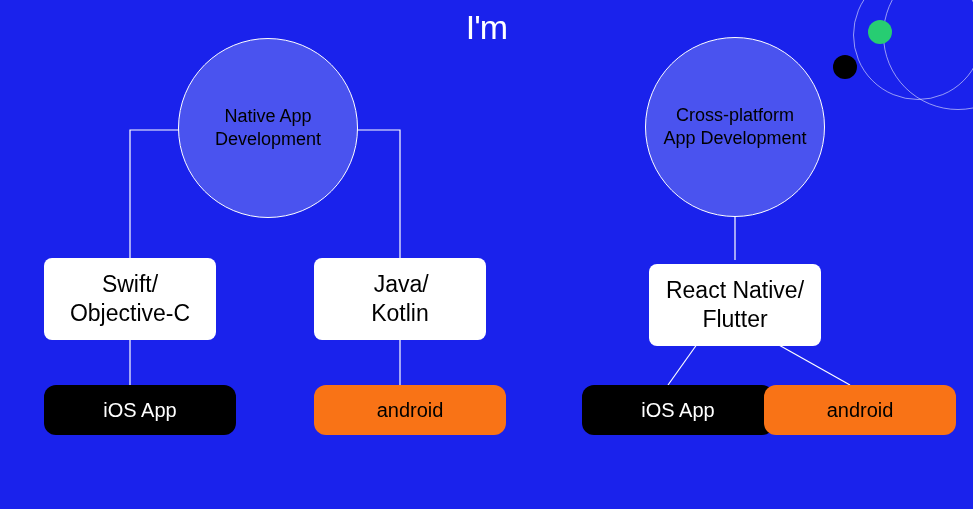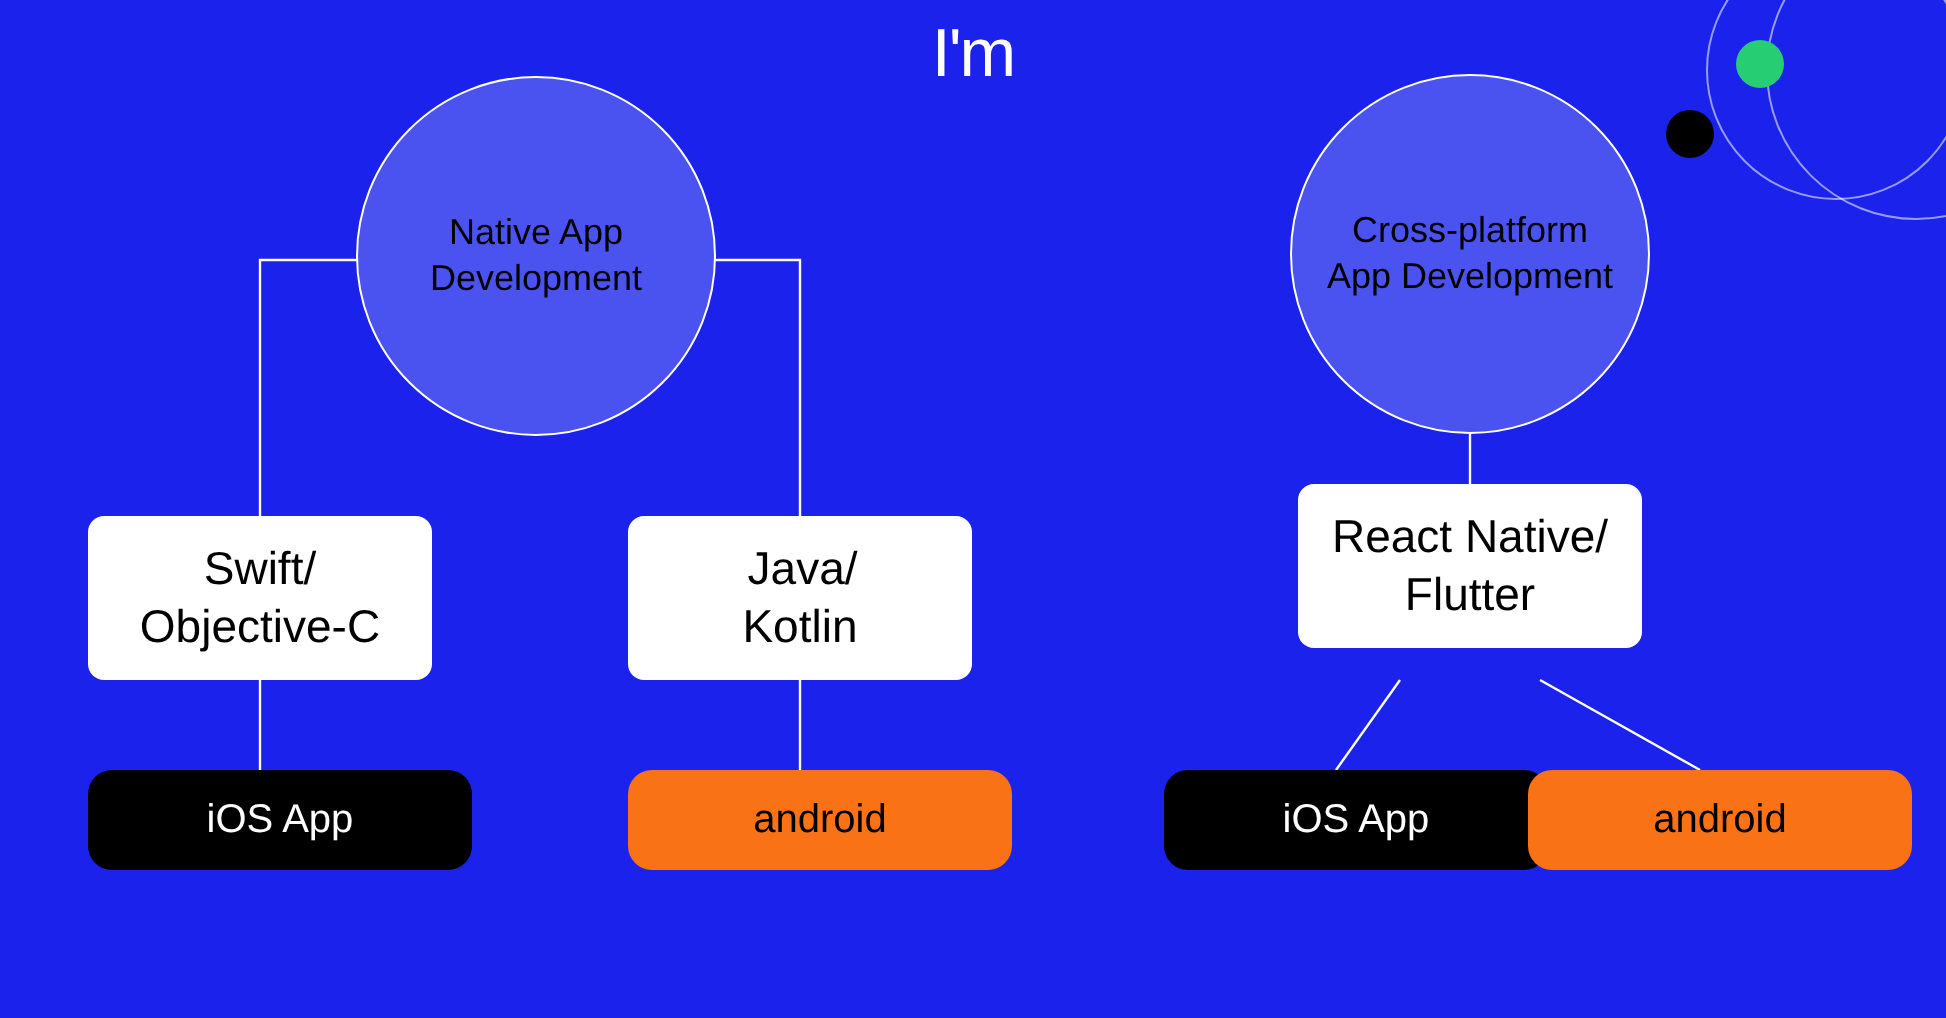--- a/index.html
+++ b/index.html
@@ -161,21 +161,21 @@
   <span>iOS App</span>
 </div>
 <div class="pill green" style="left:314px; top:385px;">
   <span>android</span>
 </div>
 
 <div class="circle-node" style="left:645px; top:37px;">
   <span>Cross-platform<br>App Development</span>
 </div>
 
-<div class="rect-node" style="left:649px; top:242px;">
+<div class="rect-node" style="left:649px; top:264px;">
   <span>React Native/<br>Flutter</span>
 </div>
 
 <div class="pill black" style="left:582px; top:385px;">
   <span>iOS App</span>
 </div>
 <div class="pill green" style="left:764px; top:385px;">
   <span>android</span>
 </div>
 

